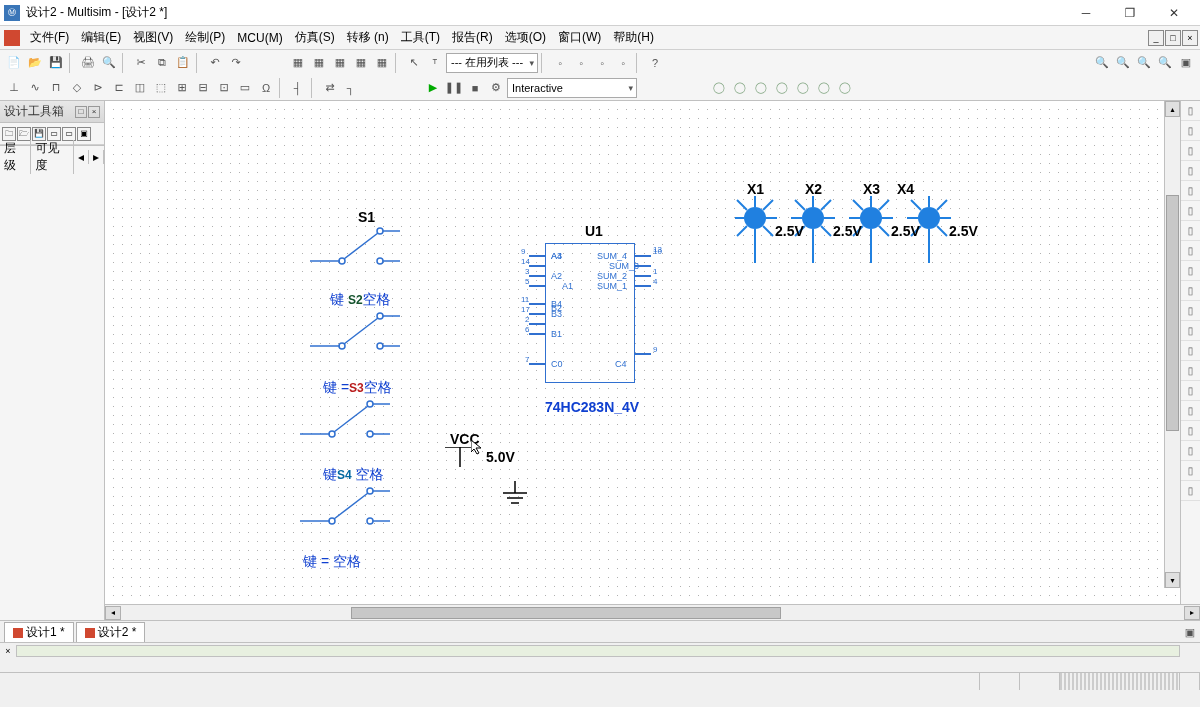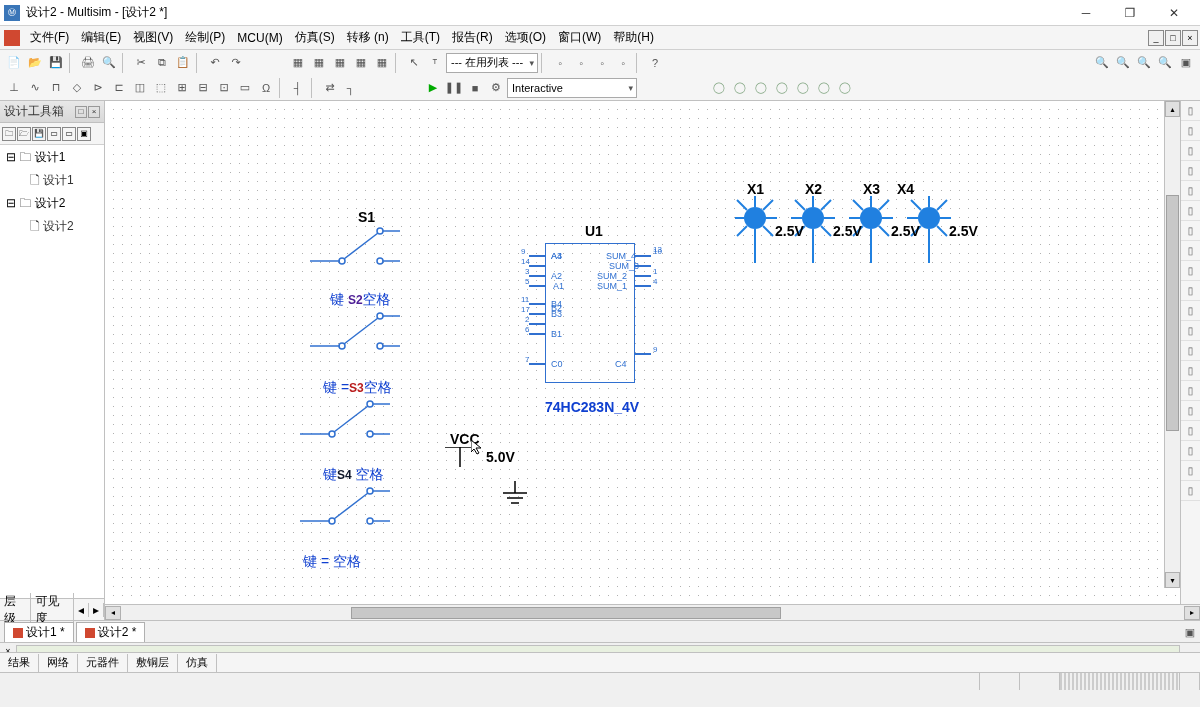--- a/index.html
+++ b/index.html
@@ -185,26 +185,20 @@
         </div>
     </div>
     <div class="sb-tools">
       <span>🗀</span>
       <span>🗁</span>
       <span>💾</span>
       <span>▭</span>
       <span>▭</span>
       <span>▣</span>
     </div>
-    <div class="tree">
-      <div class="tree-item root">⊟ 🗀 <span>设计1</span></div>
-      <div class="tree-item child">🗋 <span>设计1</span></div>
-      <div class="tree-item root">⊟ 🗀 <span>设计2</span></div>
-      <div class="tree-item child">🗋 <span>设计2</span></div>
-    </div>
     <div class="sb-bottom">
       <span>层级</span>
       <span>可见度</span>
       <span>◂</span>
       <span>▸</span>
     </div>
   </div>
 
   <div class="canvas-wrap">
     <div class="canvas">
@@ -214,41 +208,41 @@
         <div class="lbl" style="left:253px;top:108px">S1</div>
         <svg class="switch" style="left:205px;top:120px" width="90" height="50">
           <line x1="0" y1="40" x2="30" y2="40" stroke="#3070d0" stroke-width="1.5"></line>
           <circle cx="32" cy="40" r="3" fill="none" stroke="#3070d0" stroke-width="1.5"></circle>
           <line x1="34" y1="38" x2="68" y2="12" stroke="#3070d0" stroke-width="1.5"></line>
           <circle cx="70" cy="10" r="3" fill="none" stroke="#3070d0" stroke-width="1.5"></circle>
           <line x1="73" y1="10" x2="90" y2="10" stroke="#3070d0" stroke-width="1.5"></line>
           <circle cx="70" cy="40" r="3" fill="none" stroke="#3070d0" stroke-width="1.5"></circle>
           <line x1="73" y1="40" x2="90" y2="40" stroke="#3070d0" stroke-width="1.5"></line>
         </svg>
-        <div class="lbl blue" style="left:225px;top:190px">键 <b style="color:#4c1d95">S2</b>空格</div>
+        <div class="lbl blue" style="left:225px;top:190px">键 <b style="color:#14532d">S2</b>空格</div>
         <svg class="switch" style="left:205px;top:205px" width="90" height="50">
           <line x1="0" y1="40" x2="30" y2="40" stroke="#3070d0" stroke-width="1.5"></line>
             <circle cx="32" cy="40" r="3" fill="none" stroke="#3070d0" stroke-width="1.5"></circle>
             <line x1="34" y1="38" x2="68" y2="12" stroke="#3070d0" stroke-width="1.5"></line>
             <circle cx="70" cy="10" r="3" fill="none" stroke="#3070d0" stroke-width="1.5"></circle>
             <line x1="73" y1="10" x2="90" y2="10" stroke="#3070d0" stroke-width="1.5"></line>
             <circle cx="70" cy="40" r="3" fill="none" stroke="#3070d0" stroke-width="1.5"></circle>
             <line x1="73" y1="40" x2="90" y2="40" stroke="#3070d0" stroke-width="1.5"></line>
         </svg>
         <div class="lbl blue" style="left:218px;top:278px">键 =<b style="color:#b91c1c">S3</b>空格</div>
         <svg class="switch" style="left:195px;top:293px" width="90" height="50">
           <line x1="0" y1="40" x2="30" y2="40" stroke="#3070d0" stroke-width="1.5"></line>
             <circle cx="32" cy="40" r="3" fill="none" stroke="#3070d0" stroke-width="1.5"></circle>
             <line x1="34" y1="38" x2="68" y2="12" stroke="#3070d0" stroke-width="1.5"></line>
             <circle cx="70" cy="10" r="3" fill="none" stroke="#3070d0" stroke-width="1.5"></circle>
             <line x1="73" y1="10" x2="90" y2="10" stroke="#3070d0" stroke-width="1.5"></line>
             <circle cx="70" cy="40" r="3" fill="none" stroke="#3070d0" stroke-width="1.5"></circle>
             <line x1="73" y1="40" x2="90" y2="40" stroke="#3070d0" stroke-width="1.5"></line>
         </svg>
-        <div class="lbl blue" style="left:218px;top:365px">键<b style="color:#0f172a">S4</b> 空格</div>
+        <div class="lbl blue" style="left:218px;top:365px">键<b style="color:#0369a1">S4</b> 空格</div>
         <svg class="switch" style="left:195px;top:380px" width="90" height="50">
           <line x1="0" y1="40" x2="30" y2="40" stroke="#3070d0" stroke-width="1.5"></line>
             <circle cx="32" cy="40" r="3" fill="none" stroke="#3070d0" stroke-width="1.5"></circle>
             <line x1="34" y1="38" x2="68" y2="12" stroke="#3070d0" stroke-width="1.5"></line>
             <circle cx="70" cy="10" r="3" fill="none" stroke="#3070d0" stroke-width="1.5"></circle>
             <line x1="73" y1="10" x2="90" y2="10" stroke="#3070d0" stroke-width="1.5"></line>
             <circle cx="70" cy="40" r="3" fill="none" stroke="#3070d0" stroke-width="1.5"></circle>
             <line x1="73" y1="40" x2="90" y2="40" stroke="#3070d0" stroke-width="1.5"></line>
         </svg>
         <div class="lbl blue" style="left:198px;top:452px">键 = 空格</div>
@@ -261,40 +255,40 @@
             <div class="pinnum" style="left:-24px;top:4px">9</div>
             <div class="chip-text" style="left:6px;top:8px">A4</div>
           <div class="pin" style="left:-16px;top:22px"></div>
             <div class="pinnum" style="left:-24px;top:14px">14</div>
             <div class="chip-text" style="left:6px;top:8px">A3</div>
           <div class="pin" style="left:-16px;top:32px"></div>
             <div class="pinnum" style="left:-20px;top:24px">3</div>
             <div class="chip-text" style="left:6px;top:28px">A2</div>
           <div class="pin" style="left:-16px;top:42px"></div>
             <div class="pinnum" style="left:-20px;top:34px">5</div>
-            <div class="chip-text" style="left:8px;top:38px">A1</div>
+            <div class="chip-text" style="left:17px;top:38px">A1</div>
           <div class="pin" style="left:-16px;top:60px"></div>
             <div class="pinnum" style="left:-24px;top:52px">11</div>
             <div class="chip-text" style="left:6px;top:56px">B4</div>
           <div class="pin" style="left:-16px;top:70px"></div>
             <div class="pinnum" style="left:-24px;top:62px">17</div>
             <div class="chip-text" style="left:6px;top:66px">B3</div>
           <div class="pin" style="left:-16px;top:80px"></div>
             <div class="pinnum" style="left:-20px;top:72px">2</div>
             <div class="chip-text" style="left:6px;top:60px">B2</div>
           <div class="pin" style="left:-16px;top:90px"></div>
             <div class="pinnum" style="left:-20px;top:82px">6</div>
             <div class="chip-text" style="left:6px;top:86px">B1</div>
           <div class="pin" style="left:-16px;top:120px"></div>
             <div class="pinnum" style="left:-20px;top:112px">7</div>
             <div class="chip-text" style="left:6px;top:116px">C0</div>
 
           <div class="pin" style="left:90px;top:12px"></div>
             <div class="pinnum" style="left:108px;top:4px">10</div>
-            <div class="chip-text" style="left:61px;top:8px">SUM_4</div>
+            <div class="chip-text" style="left:52px;top:8px">SUM_4</div>
           <div class="pin" style="left:90px;top:22px"></div>
             <div class="pinnum" style="left:108px;top:2px">13</div>
             <div class="chip-text" style="left:64px;top:18px">SUM_3</div>
           <div class="pin" style="left:90px;top:32px"></div>
             <div class="pinnum" style="left:108px;top:24px">1</div>
             <div class="chip-text" style="left:52px;top:28px">SUM_2</div>
           <div class="pin" style="left:90px;top:42px"></div>
             <div class="pinnum" style="left:108px;top:34px">4</div>
             <div class="chip-text" style="left:52px;top:38px">SUM_1</div>
           <div class="pin" style="left:90px;top:110px"></div>
@@ -430,27 +424,20 @@
       <span class="ticon"></span>
       <span>设计2 *</span>
     </div>
   <div style="flex:1"></div>
   <div class="tbtn">▣</div>
 </div>
 
 <div class="bottom-panel">
   <div class="xbtn">×</div>
   <div class="strip"></div>
-  <div class="bottom-tabs" style="position:absolute;bottom:0;left:0;right:0">
-    <span>结果</span>
-    <span>网络</span>
-    <span>元器件</span>
-    <span>敷铜层</span>
-    <span>仿真</span>
-  </div>
 </div>
 <div class="statusbar">
   <div class="scel" style="flex:1"></div>
     <div class="scel" style="width:40px"></div>
     <div class="scel" style="width:40px"></div>
     <div class="scel" style="width:120px;background:repeating-linear-gradient(90deg,#ccc 0 2px,transparent 2px 4px)"></div>
     <div class="scel" style="width:20px"></div>
 </div>
 
 </body></html>

